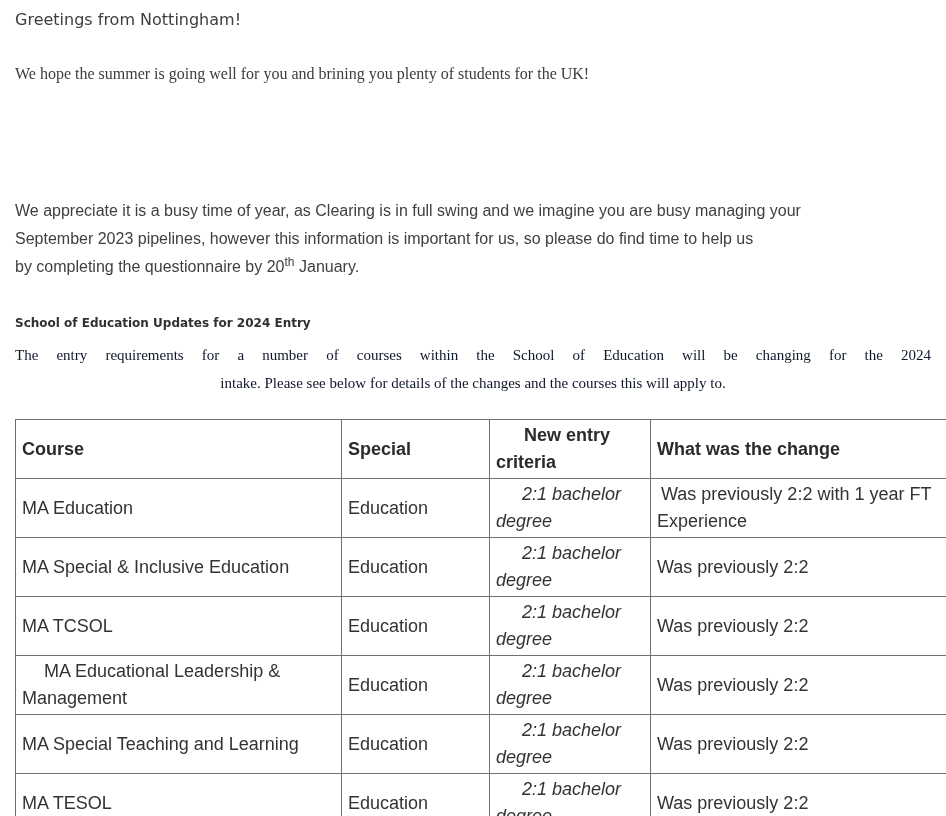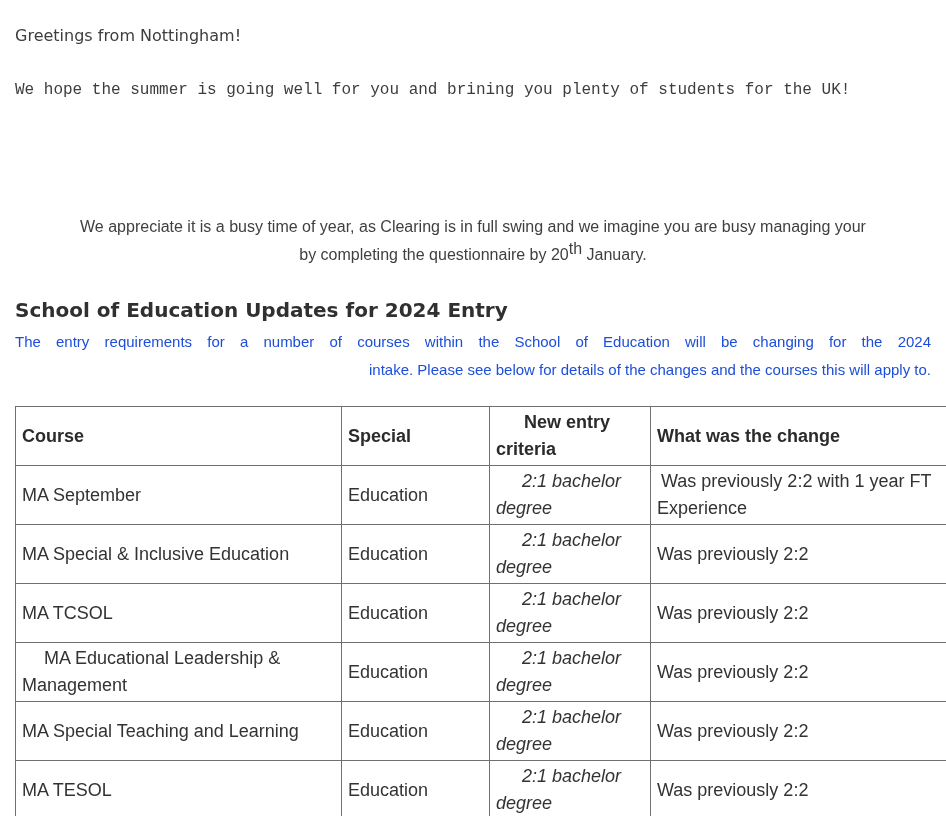--- a/index.html
+++ b/index.html
@@ -1,75 +1,74 @@
 <!DOCTYPE html>
 <html><head>
 <meta charset="utf-8">
 <style>
   html,body{margin:0;padding:0;background:#ffffff;}
   .page{
     position:relative;
     width:946px;
     height:816px;
     box-sizing:border-box;
-    padding:16px 15px;
+    padding:0 15px;
     background:#ffffff;
     overflow:hidden;
     color:#3d3d3d;
     font-family:"DejaVu Sans", sans-serif;
   }
   .p-greeting{
     margin:9px 0 0 0;
     font-size:16px;
     line-height:22px;
     font-family:"DejaVu Sans", sans-serif;
   }
   .p-intro{
     margin:32px 0 0 0;
     font-size:16px;
     line-height:22px;
-    font-family:Liberation Mono, monospace;
+    font-family:Liberation Serif, serif;
   }
   .p-body{
     margin:112px 0 0 0;
     font-size:16px;
     line-height:28px;
     color:#3f3f3f;
     font-family:"Liberation Sans", sans-serif;
-    text-align:center;
   }
   .p-body .line{display:block;}
   .sup{
-    font-size:16px;
+    font-size:12px;
     position:relative;
     top:-6px;
   }
   .heading{
     margin:30px 0 0 0;
-    font-size:20px;
+    font-size:12px;
     line-height:22px;
     font-weight:bold;
     color:#303030;
     font-family:"DejaVu Sans", sans-serif;
   }
   .p-section{
     margin:7px 0 4px 0;
     font-size:15px;
     line-height:28px;
-    color:#1d4ed8;
-    font-family:Liberation Sans, sans-serif;
+    color:#0f172a;
+    font-family:Liberation Serif, serif;
   }
   .p-section .jline{
     display:block;
     text-align:justify;
     text-align-last:justify;
   }
   .p-section .lline{
     display:block;
-    text-align:right;
+    text-align:center;
   }
   table.req{
     margin-top:22px;
     border-collapse:collapse;
     table-layout:fixed;
     width:917px;
     font-family:"Liberation Sans", sans-serif;
     font-size:18px;
     color:#333333;
   }
@@ -111,40 +110,41 @@
 <body>
 
 <div class="page">
 
   <div class="p-greeting">Greetings from Nottingham!</div>
 
   <div class="p-intro">We hope the summer is going well for you and brining you plenty of students for the UK!</div>
 
   <div class="p-body">
     <span class="line">We appreciate it is a busy time of year, as Clearing is in full swing and we imagine you are busy managing your</span>
+    <span class="line">September 2023 pipelines, however this information is important for us, so please do find time to help us</span>
     <span class="line"><span>by completing the questionnaire by 20</span><span class="sup">th</span><span> January.</span></span>
   </div>
 
   <div class="heading">School of Education Updates for 2024 Entry</div>
 
   <div class="p-section">
     <span class="jline">The entry requirements for a number of courses within the School of Education will be changing for the 2024</span>
     <span class="lline">intake. Please see below for details of the changes and the courses this will apply to.</span>
   </div>
 
   <table class="req">
     <tbody>
       <tr>
         <th class="col-course">Course</th>
         <th class="col-school">Special</th>
         <th class="col-criteria th-criteria">New entry criteria</th>
         <th class="col-change">What was the change</th>
       </tr>
       <tr>
-        <td>MA September</td>
+        <td>MA Education</td>
         <td>Education</td>
         <td class="cell-criteria">2:1 bachelor degree</td>
         <td class="cell-change-wrap">Was previously 2:2 with 1 year FT Experience</td>
       </tr>
       <tr>
         <td>MA Special &amp; Inclusive Education</td>
         <td>Education</td>
         <td class="cell-criteria">2:1 bachelor degree</td>
         <td>Was previously 2:2</td>
       </tr>

